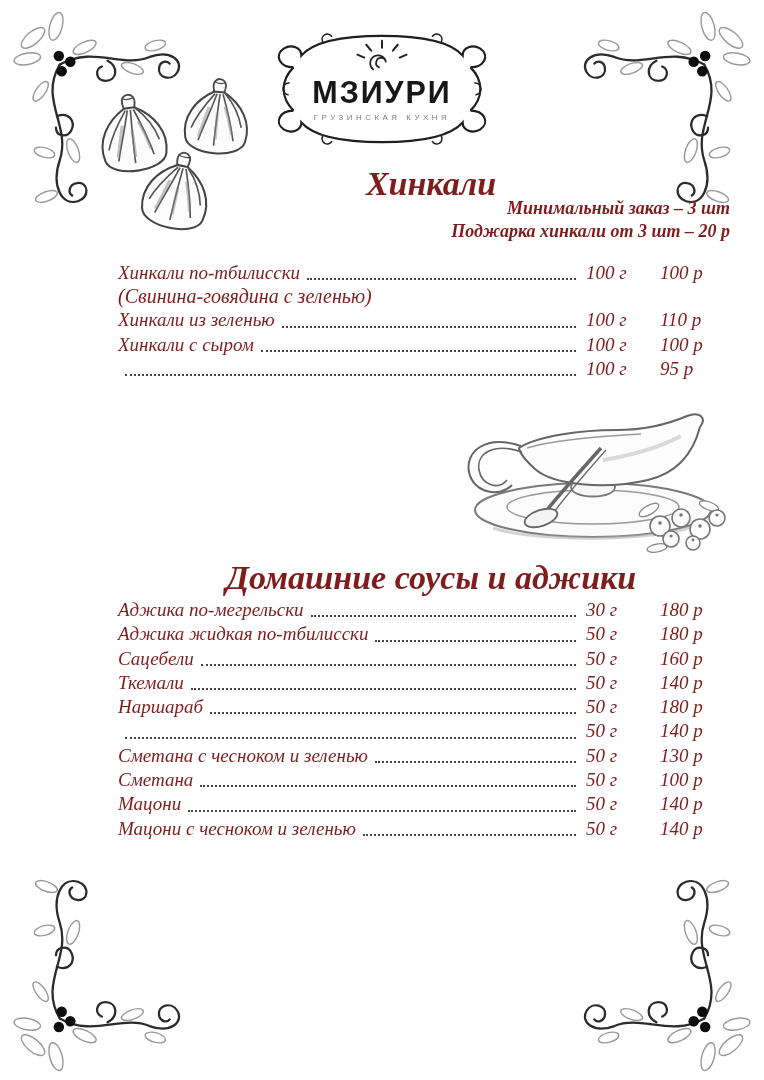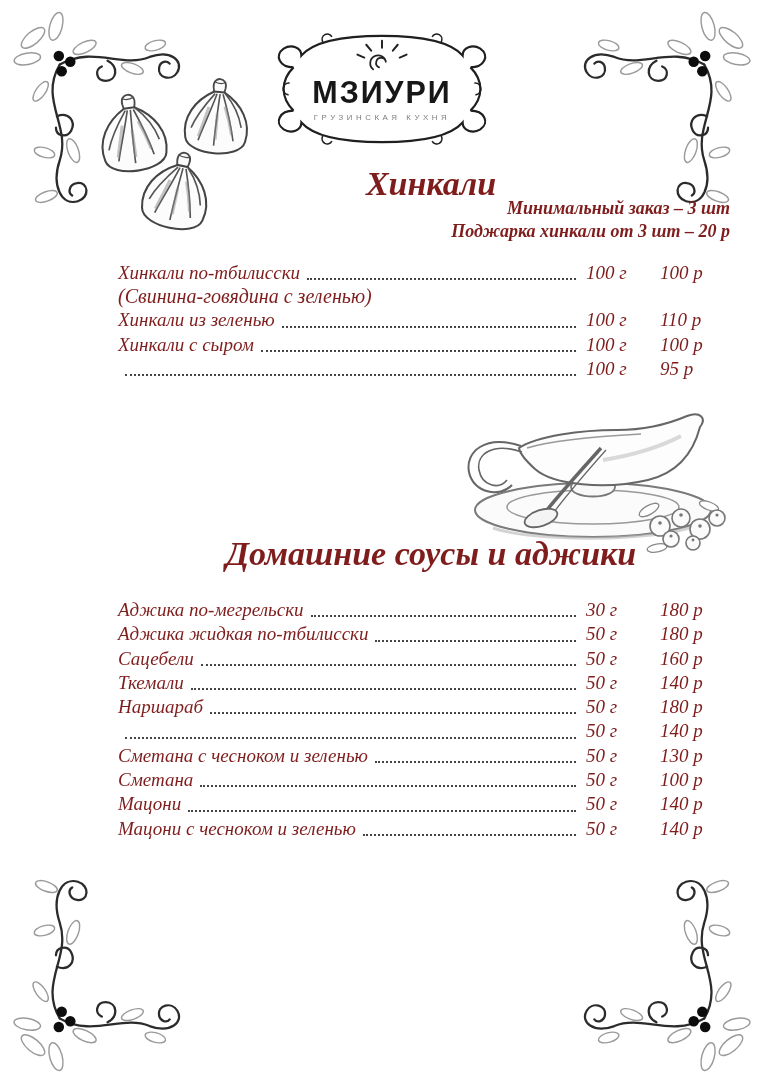--- a/index.html
+++ b/index.html
@@ -16,21 +16,21 @@
   .corner.bl{left:12px;top:872px;transform:scaleY(-1)}
   .corner.br{right:12px;top:872px;transform:scale(-1,-1)}
   .logo{position:absolute;left:264px;top:26px;width:236px;height:126px}
   .khinkali-img{position:absolute;left:82px;top:66px;width:186px;height:172px}
   .sauce-img{position:absolute;left:452px;top:390px;width:292px;height:170px}
   .section-title{
     position:absolute;left:118px;width:594px;margin:16px;text-align:center;
     font-size:34px;font-weight:bold;font-style:italic;line-height:32px;
   }
   .title1{top:152px}
-  .title2{top:522px}
+  .title2{top:546px}
   .notes{
     position:absolute;left:118px;width:612px;top:197px;text-align:right;
     font-weight:bold;font-style:italic;font-size:18px;line-height:22.5px;
   }
   .list{position:absolute;left:118px;width:594px;font-style:italic;font-size:19px}
   .list1{top:261px}
   .list2{top:598px}
   .row{display:flex;align-items:baseline;line-height:24.3px;white-space:nowrap}
   .leader{flex:1;align-self:flex-end;height:0;border-bottom:2px dotted #454545;margin:0 10px 5px 7px;min-width:20px}
   .wt{flex:none;width:58px;text-align:left}

